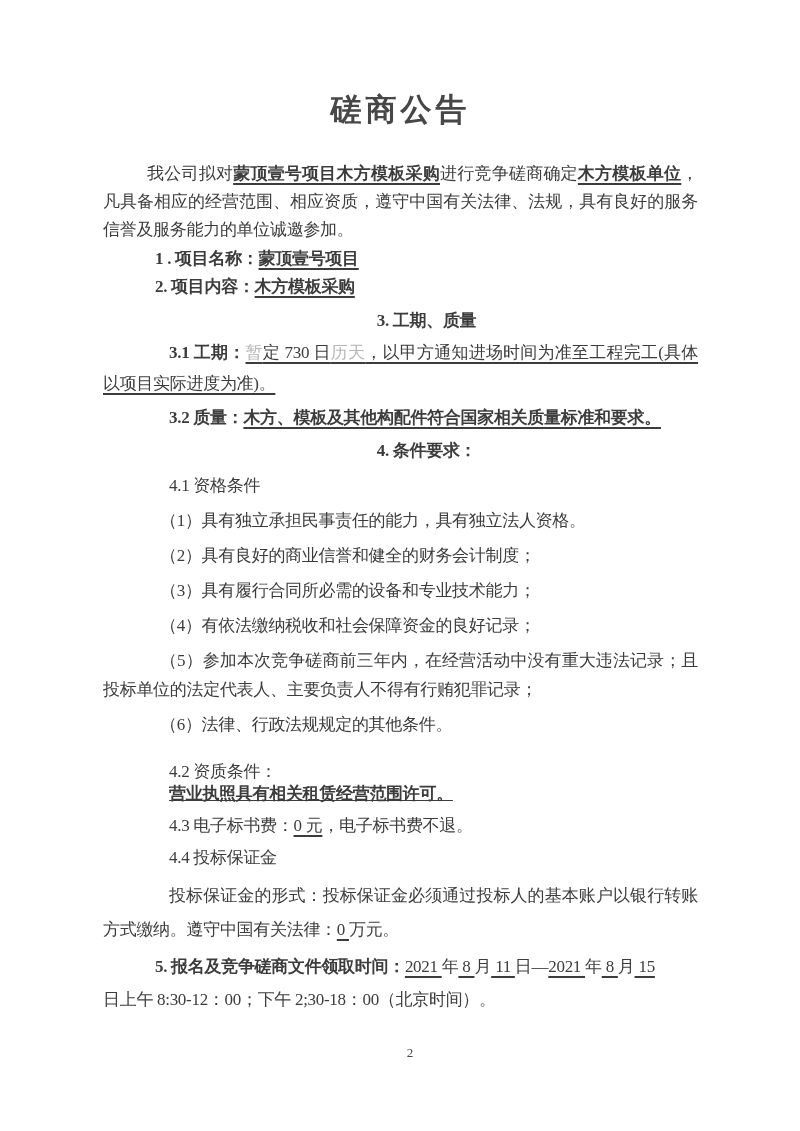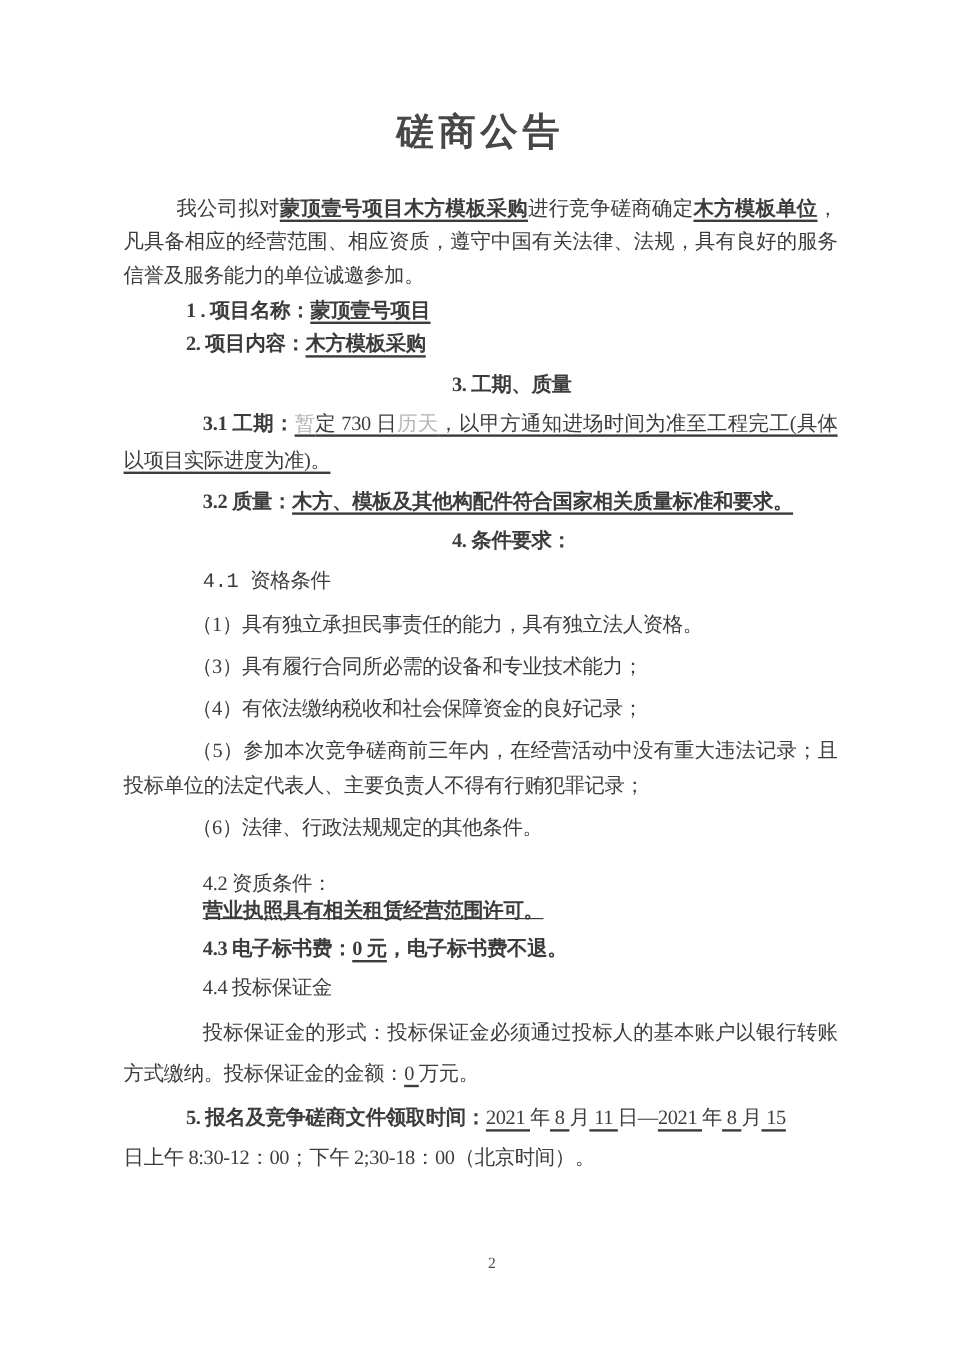--- a/index.html
+++ b/index.html
@@ -26,21 +26,21 @@
   .u{text-decoration:underline;text-underline-offset:4px;text-decoration-thickness:1.5px;}
   .fade{color:#b6b6b6;}
 
   .intro{line-height:28px;text-indent:44px;}
   .num-item{padding-left:52px;line-height:26px;margin-top:2px;text-align:left;}
   .sec-heading{padding-left:52px;line-height:26px;margin-top:8px;font-weight:bold;text-align:center;}
   .sub-para{text-indent:66px;line-height:31px;margin-top:3px;}
   .sub-line{padding-left:66px;line-height:26px;text-align:left;}
   .cond{text-indent:57px;line-height:29px;margin-top:6px;}
   .mt5{margin-top:5px;}  .mt6{margin-top:6px;}  .mt7{margin-top:7px;}
-  .mt8{margin-top:8px;font-weight:bold;}  .mt9{margin-top:9px;font-family:Liberation Mono, monospace;}
+  .mt8{margin-top:8px;}  .mt9{margin-top:9px;}
   .tight{line-height:22px;margin-top:22px;}
   .tight2{line-height:22px;margin-top:0;text-decoration:underline;}
   .deposit-para{text-indent:66px;line-height:34px;margin-top:8px;}
   .sec5-para{text-indent:52px;line-height:33px;margin-top:3px;}
   .sec6-line{text-indent:66px;line-height:26px;margin-top:9px;}
   .pagenum{
     position:absolute;left:0;top:1045px;width:100%;
     text-align:center;font-size:13px;color:#4a4a4a;letter-spacing:0;
   }
 </style>
@@ -62,33 +62,34 @@
 
     <p class="sub-para"><span class="b">3.1 工期：</span><span class="u"><span class="fade">暂</span><span>定 730 日</span><span class="fade">历天</span><span>，以甲方通知进场时间为准至工程完工(具体以项目实际进度为准)。</span></span></p>
 
     <p class="sub-para"><span class="b">3.2 质量：</span><span class="b u">木方、模板及其他构配件符合国家相关质量标准和要求。</span></p>
 
     <p class="sec-heading mt5">4. 条件要求：</p>
 
     <p class="sub-line mt9">4.1 资格条件</p>
 
     <p class="cond mt7">（1）具有独立承担民事责任的能力，具有独立法人资格。</p>
+    <p class="cond">（2）具有良好的商业信誉和健全的财务会计制度；</p>
     <p class="cond">（3）具有履行合同所必需的设备和专业技术能力；</p>
     <p class="cond">（4）有依法缴纳税收和社会保障资金的良好记录；</p>
     <p class="cond">（5）参加本次竞争磋商前三年内，在经营活动中没有重大违法记录；且投标单位的法定代表人、主要负责人不得有行贿犯罪记录；</p>
     <p class="cond">（6）法律、行政法规规定的其他条件。</p>
 
     <p class="sub-line tight">4.2 资质条件：</p>
     <p class="sub-line tight2 b">营业执照具有相关租赁经营范围许可。</p>
 
     <p class="sub-line mt8"><span>4.3 电子标书费：</span><span class="u">0 元</span><span>，电子标书费不退。</span></p>
 
     <p class="sub-line mt6">4.4 投标保证金</p>
 
-    <p class="deposit-para"><span>投标保证金的形式：投标保证金必须通过投标人的基本账户以银行转账方式缴纳。投标保证金的金额：</span><span class="u">0 </span><span>万元。</span></p>
+    <p class="deposit-para"><span>投标保证金的形式：投标保证金必须通过投标人的基本账户以银行转账方式缴纳。遵守中国有关法律：</span><span class="u">0 </span><span>万元。</span></p>
 
     <p class="sec5-para"><span class="b">5.  报名及竞争磋商文件领取时间：</span><span class="u">2021 </span><span>年</span><span class="u"> 8 </span><span>月</span><span class="u"> 11 </span><span>日—</span><span class="u">2021 </span><span>年</span><span class="u"> 8 </span><span>月</span><span class="u"> 15</span><br><span>日上午 8:30-12：00；下午 2;30-18：00（北京时间）。</span></p>
 
 
   </div>
 
   <div class="pagenum">2</div>
 </div>
 
 </body></html>

